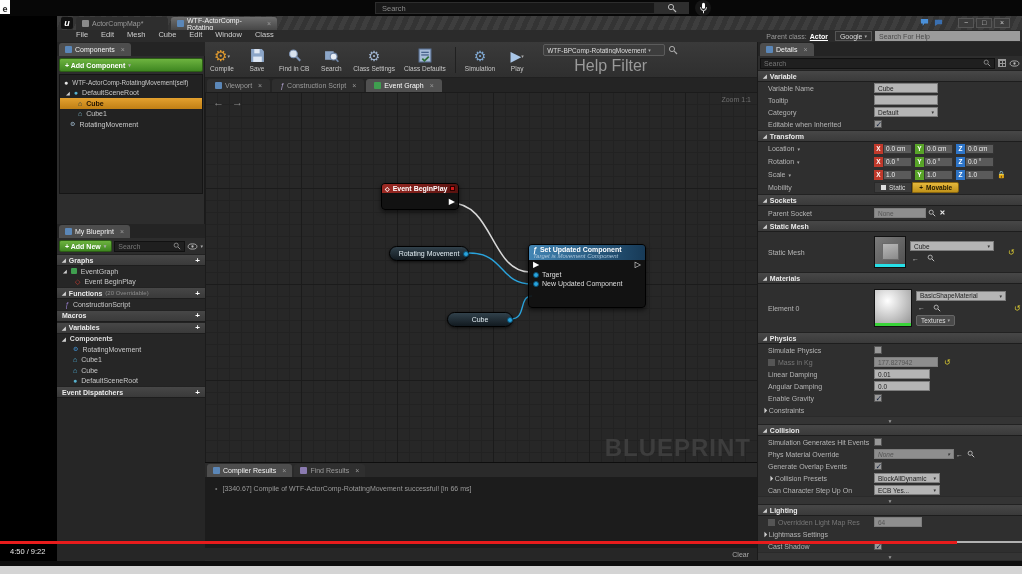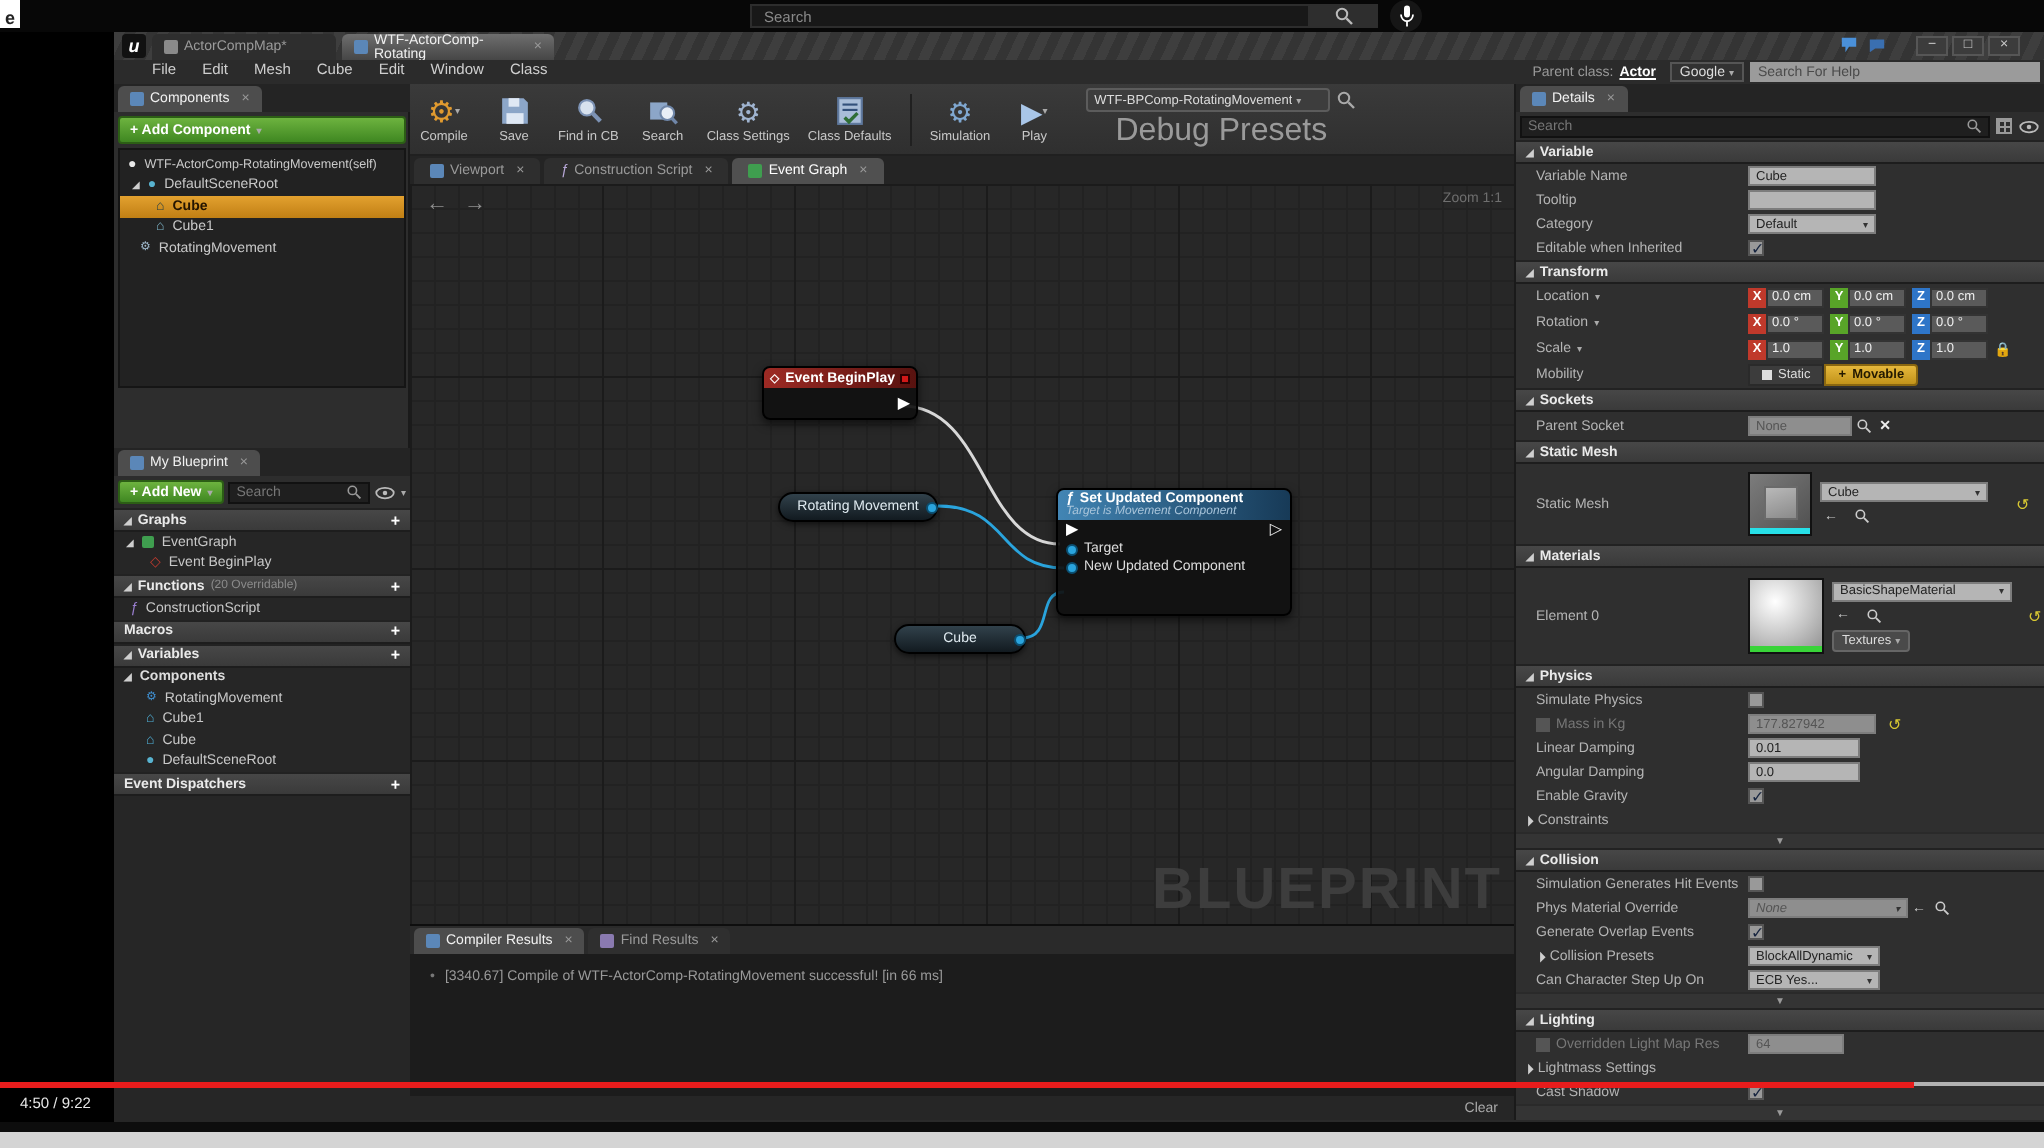--- a/index.html
+++ b/index.html
@@ -68,21 +68,21 @@
   .gtab{height:13px;display:flex;align-items:center;gap:3px;padding:0 8px;font-size:7px;border-radius:3px 3px 0 0;margin-right:2px;}
   .gtab.on{background:#505050;color:#fff;}
   .gtab.off{background:#2e2e2e;color:#9a9a9a;}
   #grapharea{left:0;top:50px;width:552px;height:370px;overflow:hidden;
     background-color:#272727;
     background-image:linear-gradient(#1b1b1b 1px,transparent 1px),linear-gradient(90deg,#1b1b1b 1px,transparent 1px),linear-gradient(#222 1px,transparent 1px),linear-gradient(90deg,#222 1px,transparent 1px);
     background-size:96px 96px,96px 96px,12px 12px,12px 12px;}
   #gnav{left:8px;top:4px;display:flex;gap:8px;color:#8f8f8f;font-size:11px;font-weight:bold;}
   #gcrumb{left:0;top:4px;width:552px;display:flex;justify-content:center;align-items:center;gap:4px;font-size:8.5px;font-weight:bold;color:#b9b9b9;}
   #gzoom{right:6px;top:4px;font-size:7px;color:#6f6f6f;}
-  #watermark{right:6px;bottom:0px;font-size:29px;font-weight:800;color:#3d3d3d;letter-spacing:1px;text-align:center;}
+  #watermark{right:6px;bottom:0px;font-size:24px;font-weight:800;color:#3d3d3d;letter-spacing:1px;text-align:center;}
   .node{position:absolute;border:1px solid #000;border-radius:4px;background:rgba(17,17,17,.93);box-shadow:0 2px 5px rgba(0,0,0,.6);}
   .nhdr{border-radius:3px 3px 0 0;display:flex;align-items:center;gap:3px;padding:1px 3px;font-size:7px;font-weight:bold;color:#fff;}
   .pill{position:absolute;height:15px;border-radius:8px;border:1px solid #000;background:linear-gradient(#31414b,#121a20);color:#dfeaf0;font-size:7px;display:flex;align-items:center;justify-content:center;box-shadow:0 1px 3px rgba(0,0,0,.6);}
   .pindot{width:6px;height:6px;border-radius:50%;background:#2aa4dd;border:1px solid #0b4f71;}
   .execpin{color:#fff;font-size:8px;line-height:8px;}
   .nrow{display:flex;align-items:center;gap:3px;font-size:7px;color:#ddd;padding:1px 4px;}
 
   #compilerpanel{left:0;top:420px;width:552px;height:98px;background:#1c1c1c;border-top:1px solid #0e0e0e;}
   #compmsg{padding:8px 10px;font-size:7px;color:#9a9a9a;display:flex;gap:5px;}
   #compfoot{position:absolute;left:0;bottom:0;width:552px;height:12px;background:#262626;display:flex;align-items:center;justify-content:flex-end;padding-right:8px;font-size:7px;color:#aaa;}
@@ -401,21 +401,21 @@
               <span style="white-space:nowrap;overflow:hidden;">WTF-BPComp-RotatingMovement</span>
               <span class="caret">▾</span>
             </div>
             <span>
                 <svg width="10" height="10" viewBox="0 0 10 10">
                   <circle cx="4" cy="4" r="2.6" fill="none" stroke="#aaa" stroke-width="1"></circle>
                   <line x1="6.2" y1="6.2" x2="9" y2="9" stroke="#aaa" stroke-width="1.2"></line>
                 </svg>
               </span>
           </div>
-          <span class="tlbl" style="color:#9a9a9a;">Debug Presets</span>
+          <span class="tlbl" style="color:#9a9a9a;">Help Filter</span>
         </div>
       </div>
 
       <div class="abs" id="graphtabs">
         <div class="gtab off">
           <span class="tabico"></span>
           <span>Viewport</span>
             <span class="closex">×</span>
         </div>
         <div class="gtab off">

